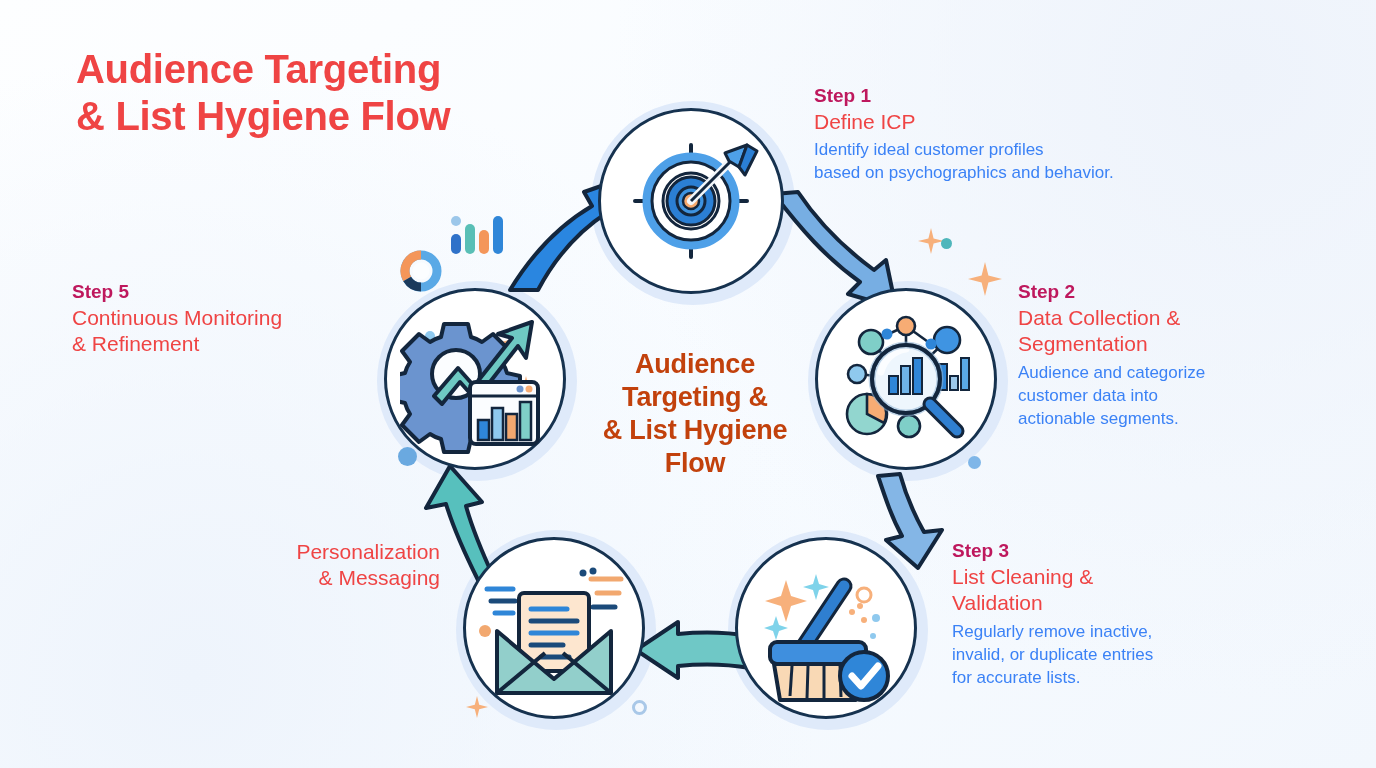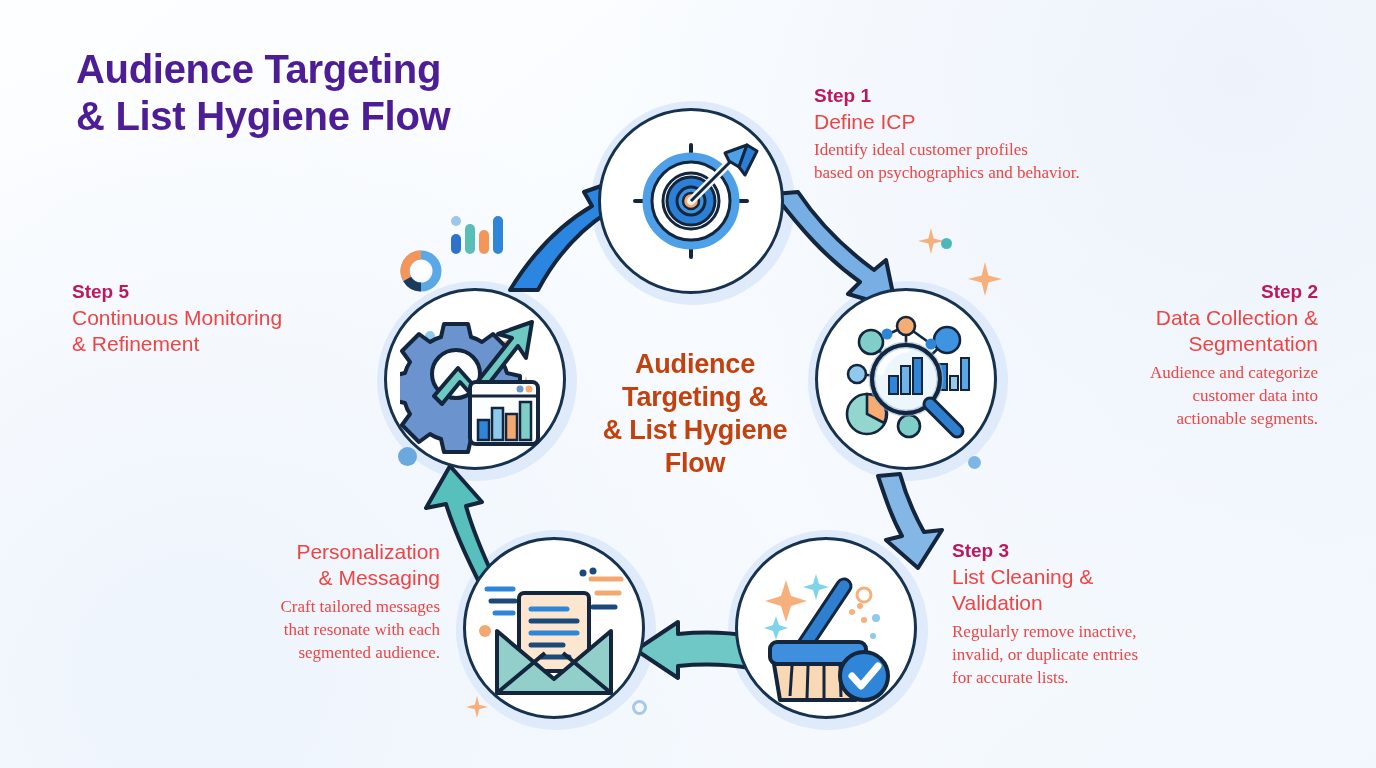--- a/index.html
+++ b/index.html
@@ -11,39 +11,39 @@
       radial-gradient(circle at 90% 10%, #eef3fb 0%, rgba(238,243,251,0) 44%),
       linear-gradient(140deg,#fdfeff 0%,#f7fbff 55%,#f2f7fd 100%);
     position:relative;
   }
   #stage{ position:absolute; inset:0; }
 
   
   #title{
     position:absolute; left:76px; top:46px;
     font-size:40px; font-weight:bold; line-height:1.18;
-    color:#4c1d95; letter-spacing:-0.3px; white-space:pre-line;
+    color:#ef4444; letter-spacing:-0.3px; white-space:pre-line;
   }
 
   
   #center-label{
     position:absolute; left:555px; top:348px; width:280px;
     text-align:center; font-size:27px; font-weight:bold;
     line-height:1.22; color:#c2410c; white-space:pre-line;
     letter-spacing:-0.2px;
   }
 
   
   .step-text{ position:absolute; }
   .step-kicker{ font-size:19px; font-weight:bold; color:#be185d; line-height:1.25; margin-bottom:1px;}
   .step-title{ font-size:21px; font-weight:normal; color:#ef4444; line-height:1.26; white-space:pre-line; }
-  .step-desc{ font-size:17px; color:#ef4444; line-height:1.37; margin-top:3px; white-space:pre-line;font-family:Liberation Serif, serif; }
+  .step-desc{ font-size:17px; color:#3b82f6; line-height:1.37; margin-top:3px; white-space:pre-line; }
 
   #t1{ left:814px; top:84px;  width:420px; text-align:left; }
-  #t2{ left:1018px; top:280px; width:300px; text-align:right; }
+  #t2{ left:1018px; top:280px; width:300px; text-align:left; }
   #t3{ left:952px; top:539px; width:300px; text-align:left; }
   #t4{ left:175px; top:539px; width:265px; text-align:right; }
   #t5{ left:72px;  top:280px; width:307px; text-align:left; }
 
   
   .node{
     position:absolute; border-radius:50%;
     background:#ffffff; border:3px solid #16324f;
   }
   .node::after{
@@ -318,23 +318,20 @@
     <div class="step-title">List Cleaning &amp;
 Validation</div>
     <div class="step-desc">Regularly remove inactive,
 invalid, or duplicate entries
 for accurate lists.</div>
   </div>
 
   <div class="step-text" id="t4">
     <div class="step-title">Personalization
 &amp; Messaging</div>
-    <div class="step-desc">Craft tailored messages
-that resonate with each
-segmented audience.</div>
   </div>
 
   <div class="step-text" id="t5">
     <div class="step-kicker">Step 5</div>
     <div class="step-title">Continuous Monitoring
 &amp; Refinement</div>
   </div>
 
 </div>
 

